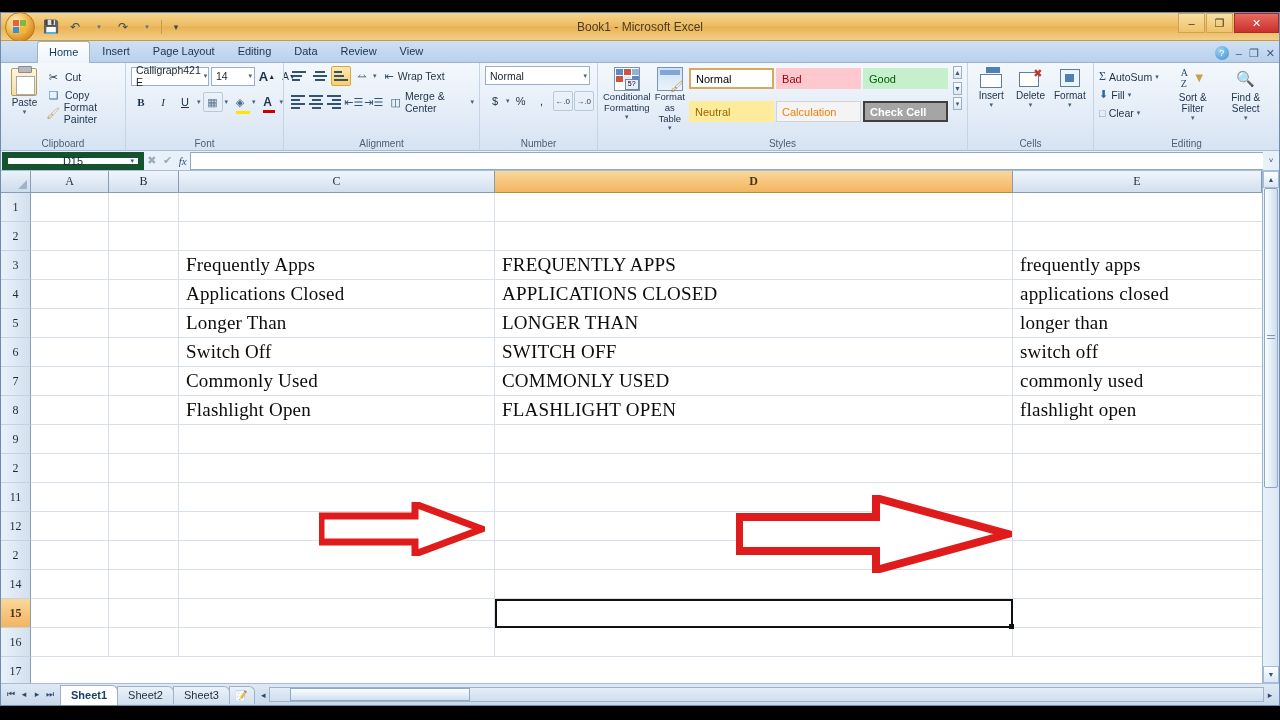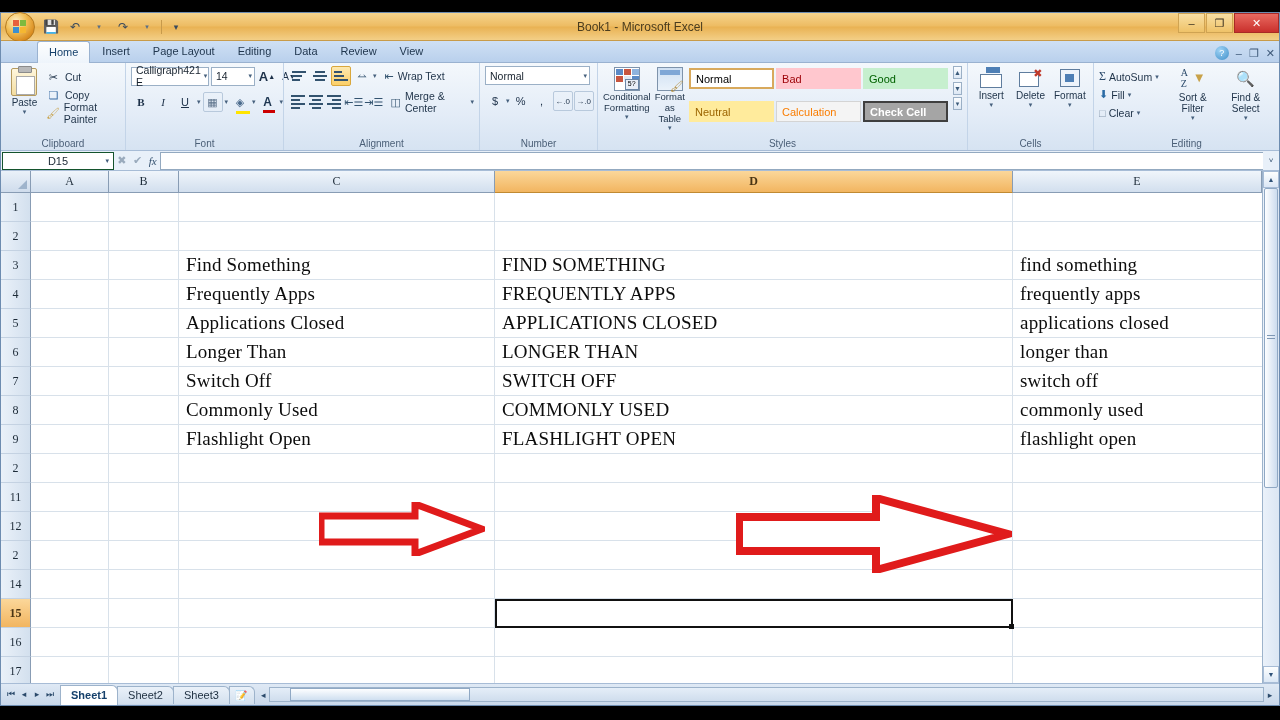--- a/index.html
+++ b/index.html
@@ -160,21 +160,21 @@
   .cellbtn { display:flex;flex-direction:column;align-items:center;width:40px; }
   .cellbtn .gi { width:26px;height:24px;position:relative; }
   .cellbtn .lb { font-size:10px;color:#22364c; }
   .ed-items{display:flex;flex-direction:column;gap:1px;padding-top:2px;}
   .ed-item{display:flex;align-items:center;gap:3px;font-size:10.5px;color:#1e3248;height:17px;}
 
   
   .fbar { height: 20px; display:flex; align-items:center; background:#e8f0f9;
           border-bottom:1px solid #a7bcd6; }
   .namebox {
-    width:112px;height:18px;margin-left:1px;background:#fff;border:1px solid #14532d;
+    width:142px;height:18px;margin-left:1px;background:#fff;border:6px solid #14532d;
     display:flex;align-items:center;justify-content:center;font-size:11px;color:#1a2733;
     position:relative;
   }
   .namebox .caret{position:absolute;right:4px;font-size:7px;color:#3f5a7a;}
   .fb-mid { width:46px; display:flex; align-items:center; justify-content:space-around; }
   .fb-mid span { font-size:11px; color:#33506e; }
   .fx { font-style:italic; font-family:"Liberation Serif", serif; }
   .fbinput { flex:1; height:18px; background:#fff; border:1px solid #93a9c0; border-right:none; }
   .fb-expand { width:16px; height:18px; display:flex;align-items:center;justify-content:center;
                font-size:8px;color:#33506e;background:#e8f0f9; }
@@ -675,27 +675,20 @@
           <div class="gridrow">
             <div class="cell" style="width: 78px;"></div>
             <div class="cell" style="width: 70px;"></div>
             <div class="cell" style="width: 316px;"></div>
             <div class="cell" style="width: 518px;"></div>
             <div class="cell" style="flex: 1 1 0%;"></div>
           </div>
           <div class="gridrow">
             <div class="cell" style="width: 78px;"></div>
             <div class="cell" style="width: 70px;"></div>
-            <div class="cell txt" style="width: 316px;">Find Something</div>
-            <div class="cell txt" style="width: 518px;">FIND SOMETHING</div>
-            <div class="cell txt" style="flex: 1 1 0%;">find something</div>
-          </div>
-          <div class="gridrow">
-            <div class="cell" style="width: 78px;"></div>
-            <div class="cell" style="width: 70px;"></div>
             <div class="cell txt" style="width: 316px;">Frequently Apps</div>
             <div class="cell txt" style="width: 518px;">FREQUENTLY APPS</div>
             <div class="cell txt" style="flex: 1 1 0%;">frequently apps</div>
           </div>
           <div class="gridrow">
             <div class="cell" style="width: 78px;"></div>
             <div class="cell" style="width: 70px;"></div>
             <div class="cell txt" style="width: 316px;">Applications Closed</div>
             <div class="cell txt" style="width: 518px;">APPLICATIONS CLOSED</div>
             <div class="cell txt" style="flex: 1 1 0%;">applications closed</div>

